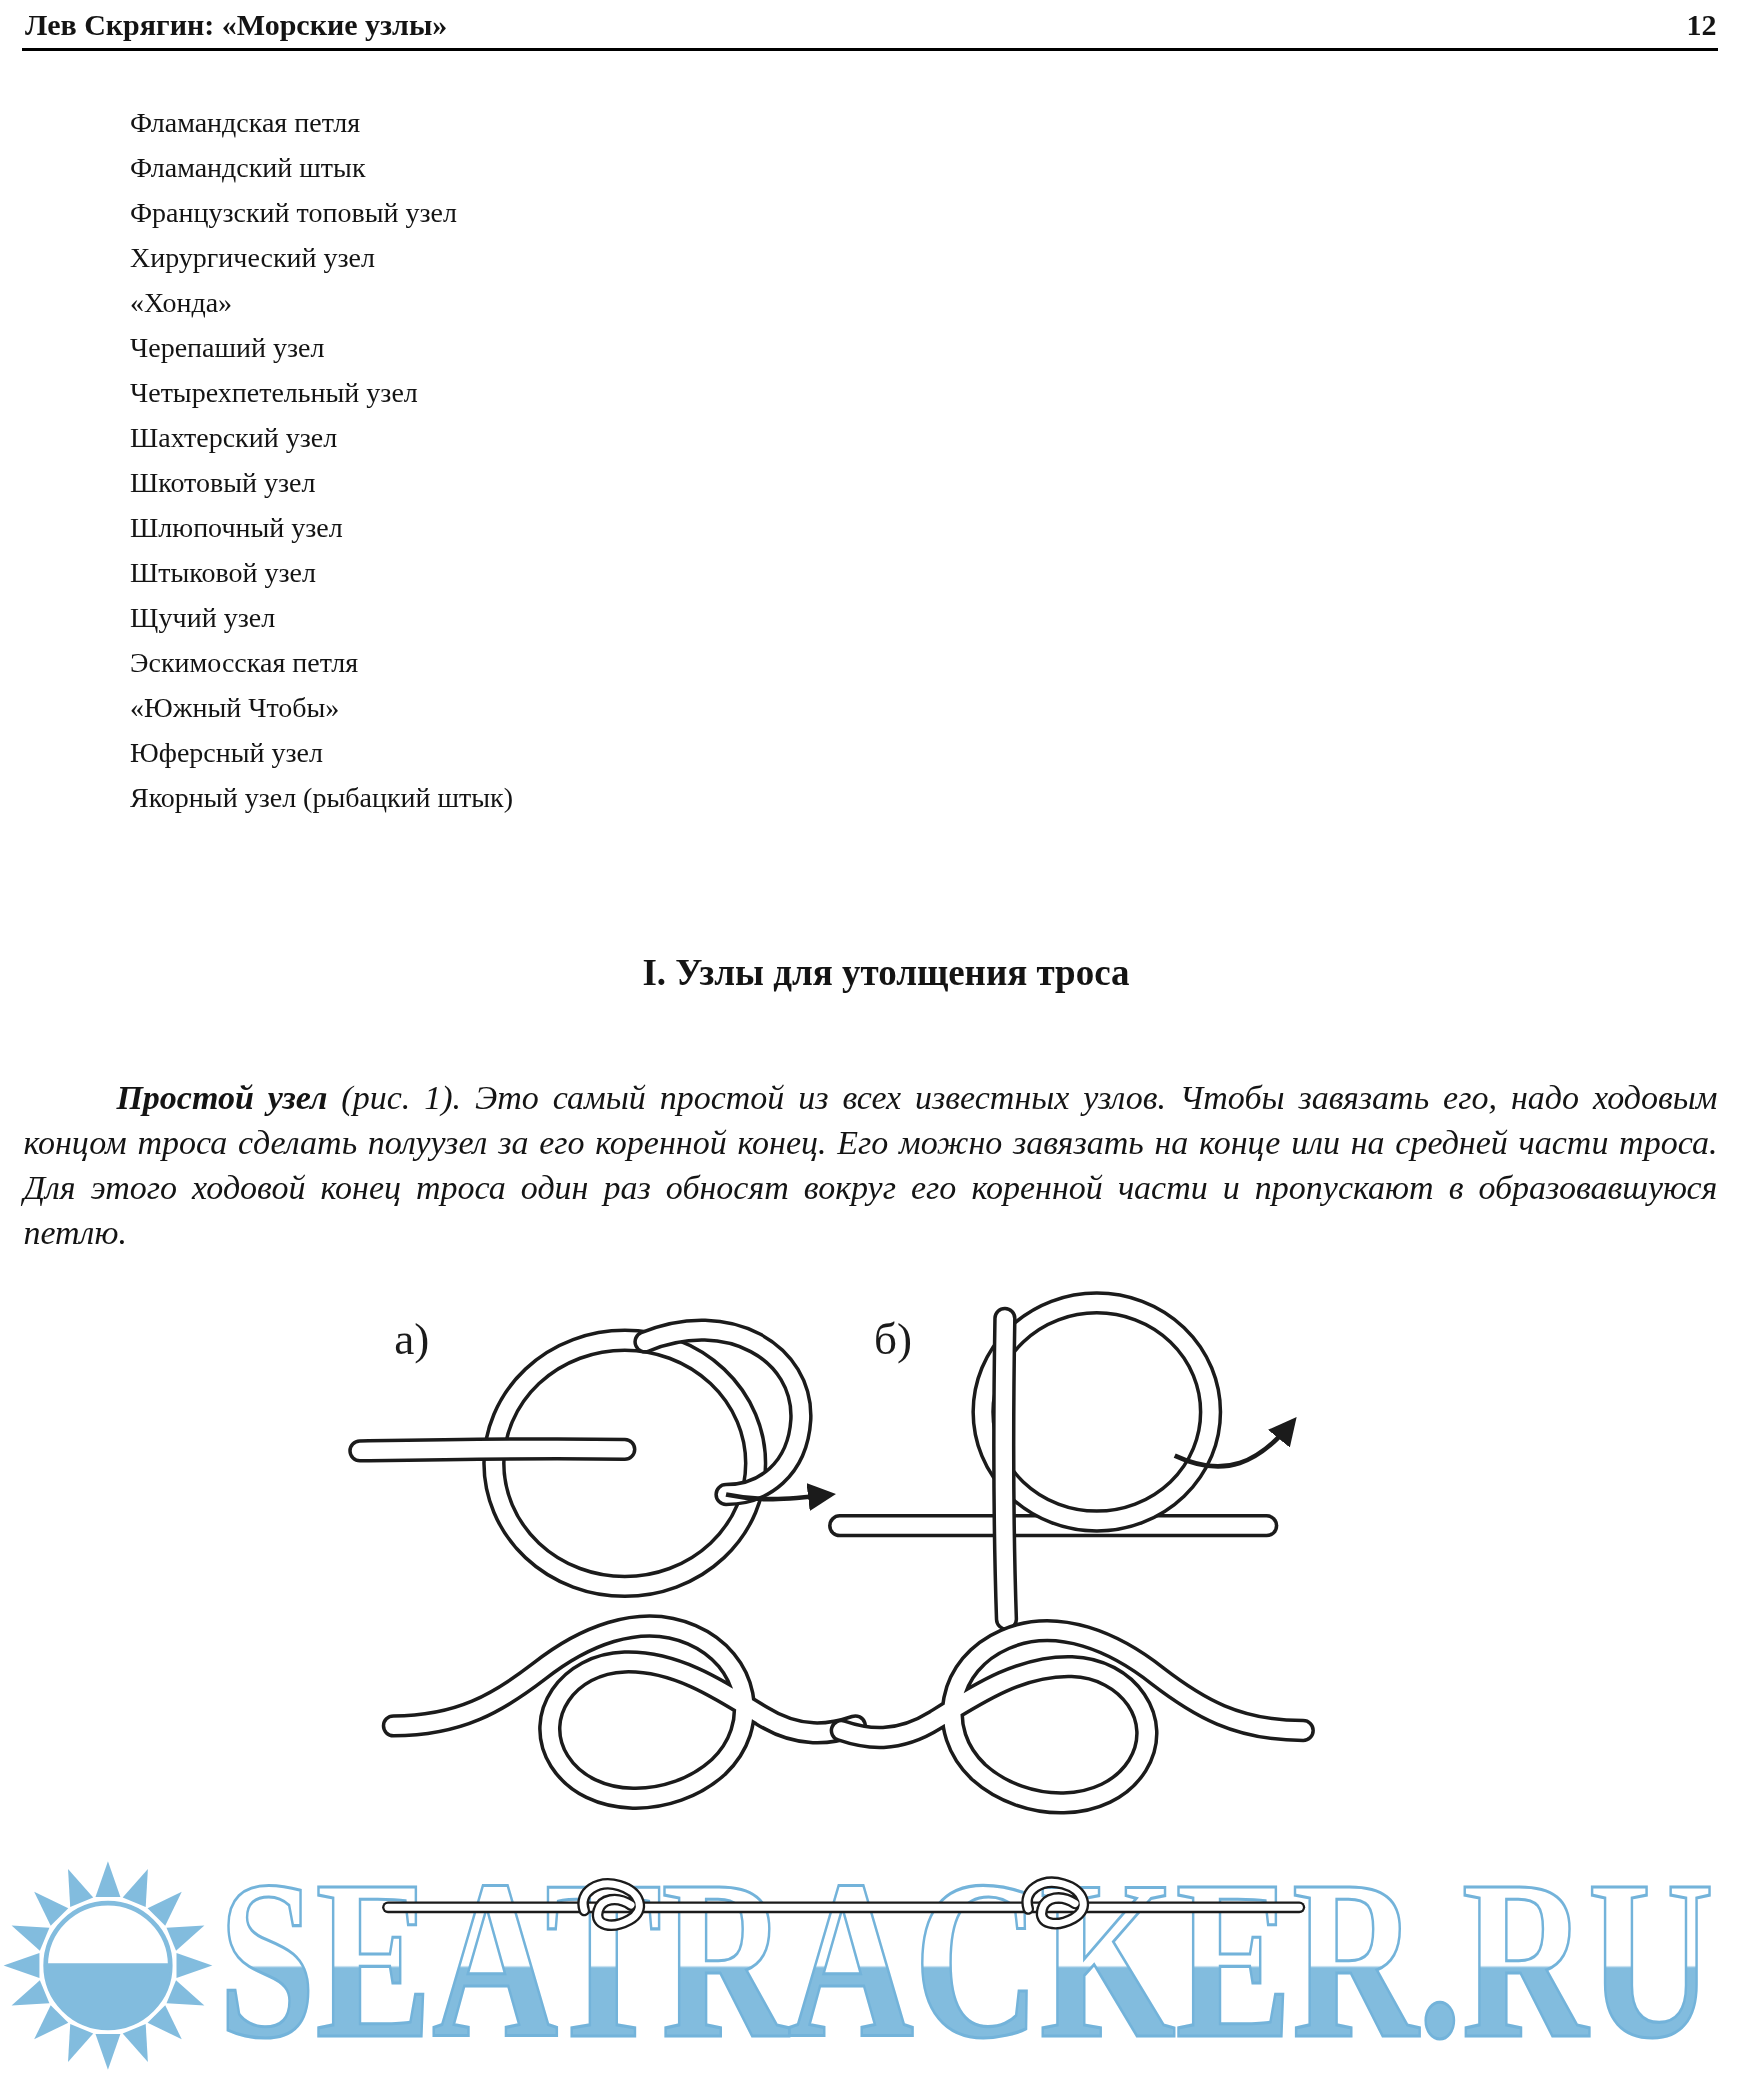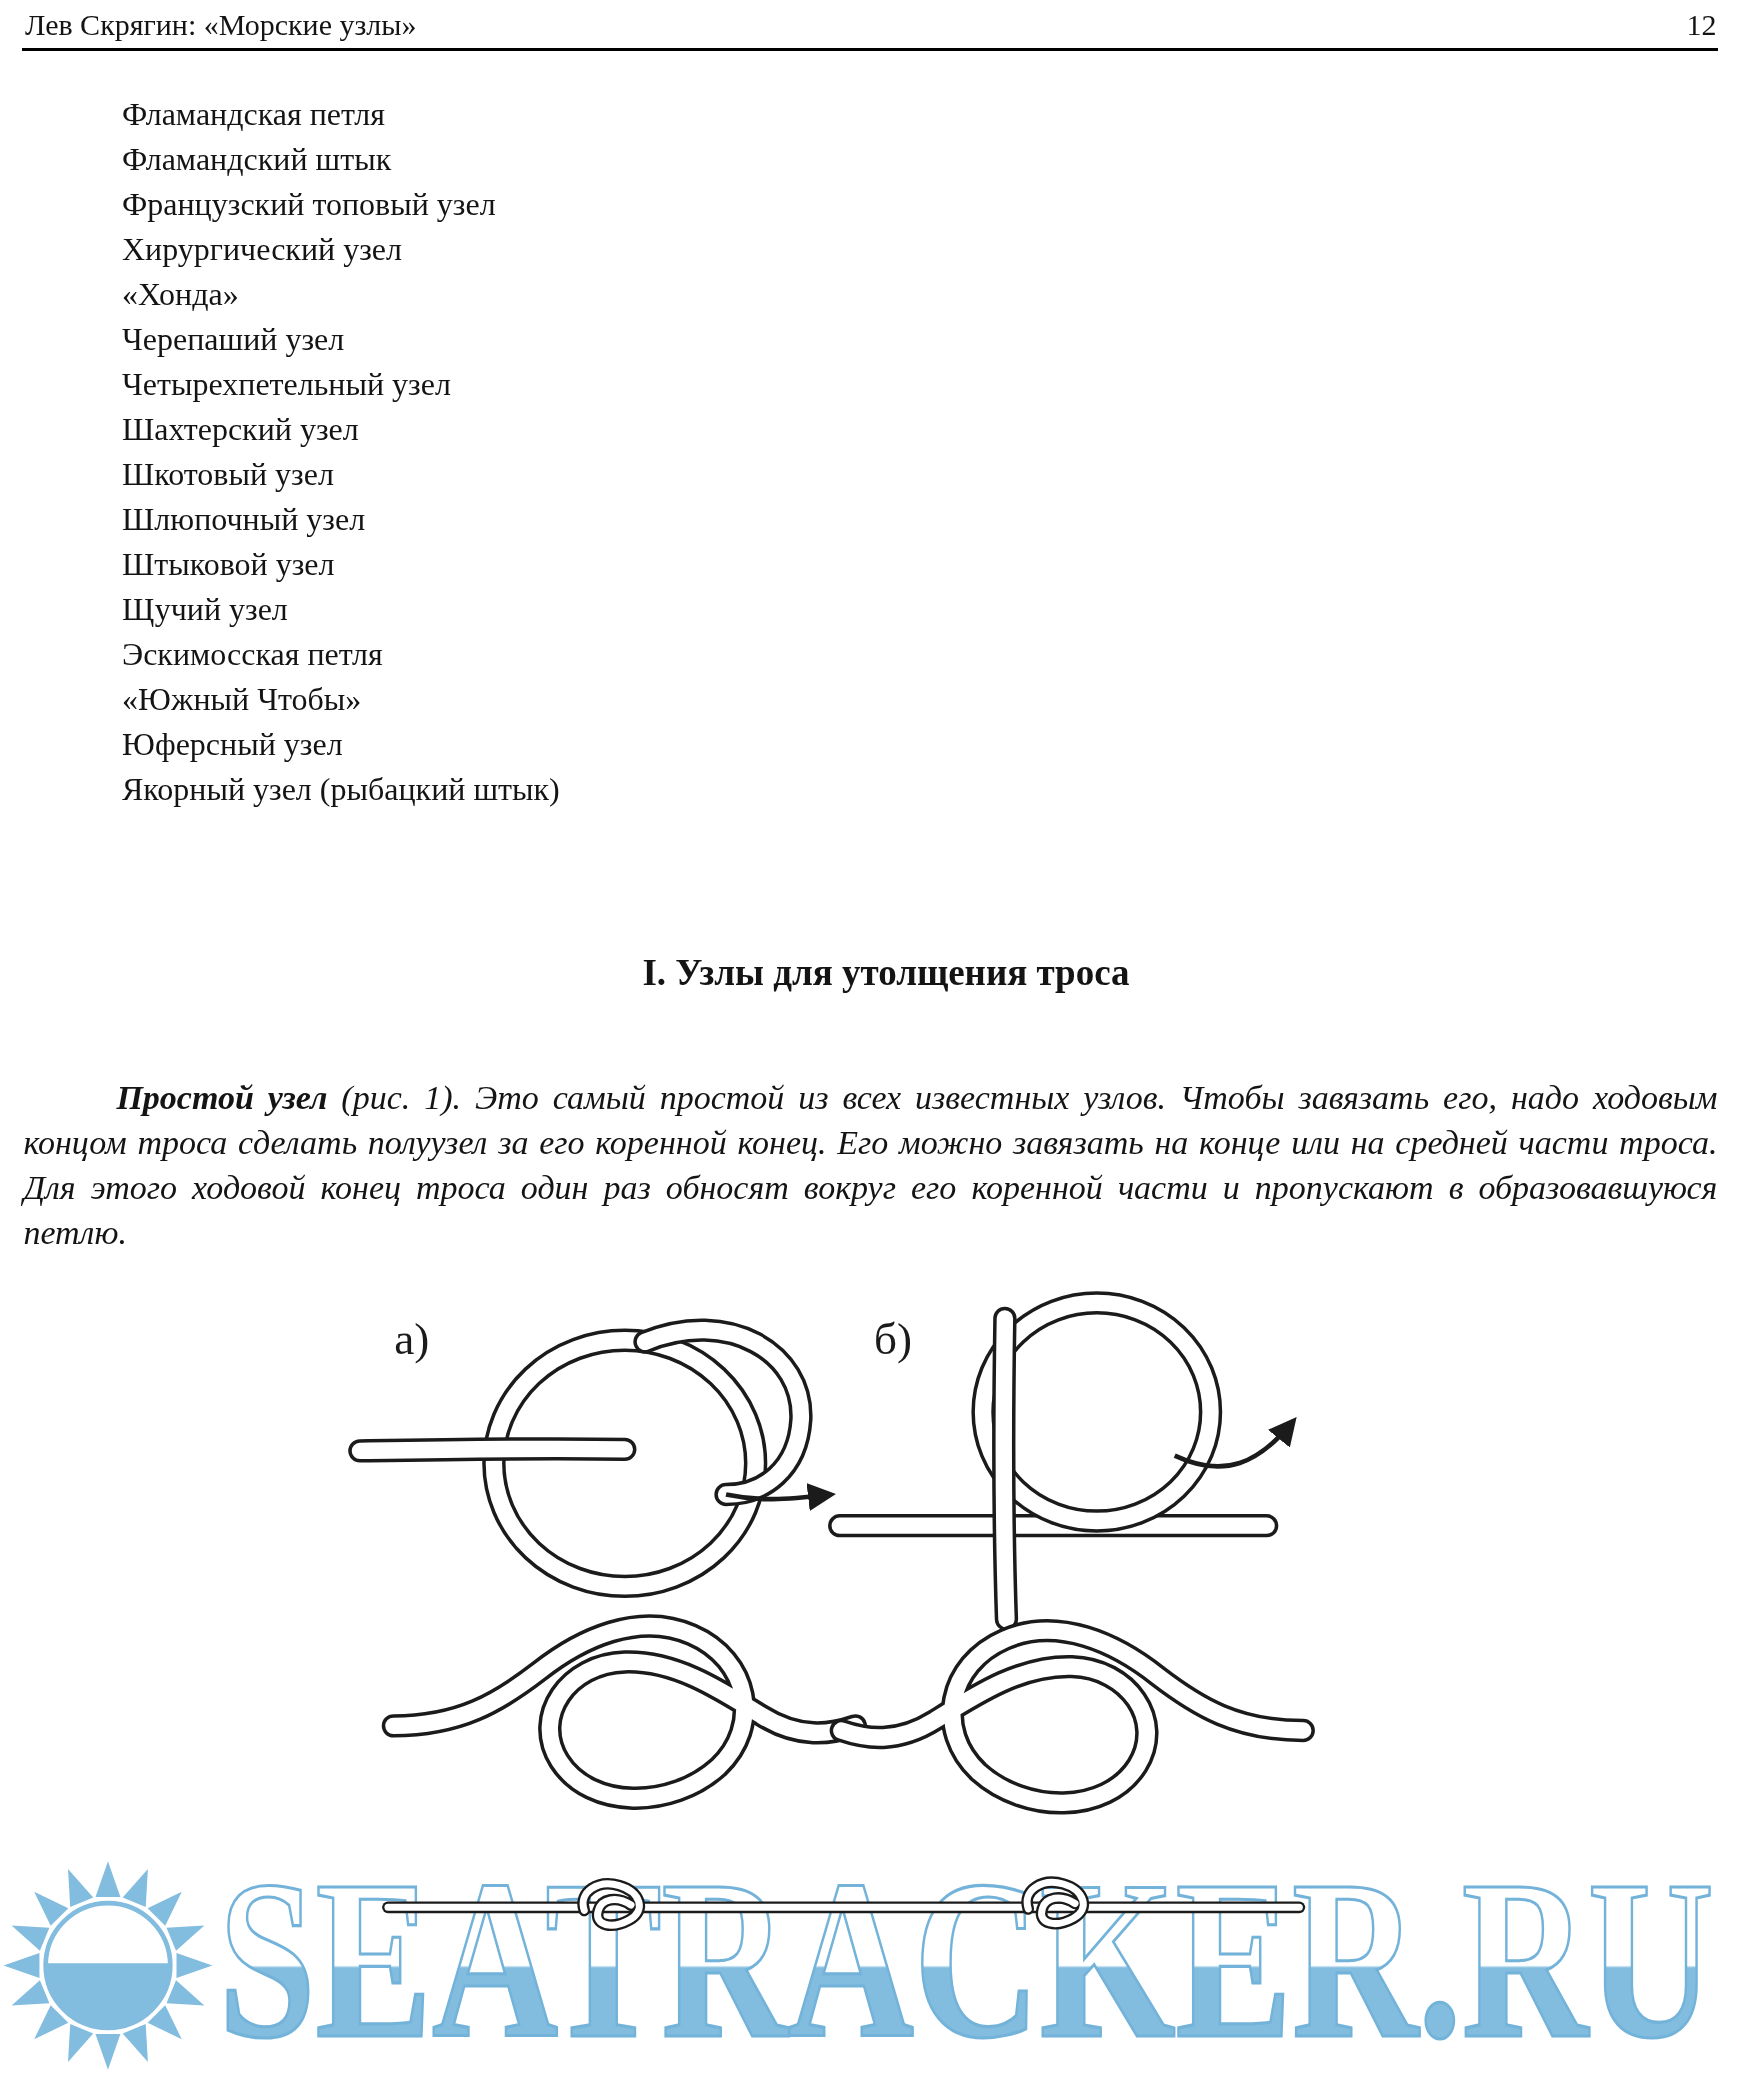--- a/index.html
+++ b/index.html
@@ -1,22 +1,22 @@
 <!DOCTYPE html>
 <html style="font-size:12.5px"><head>
 <meta charset="utf-8">
 <style>
   html,body{margin:0;padding:0;background:#ffffff;}
   .page{position:relative;width:1740px;height:2097px;background:#fff;
         font-family:"Liberation Serif",serif;color:#141414;overflow:hidden;}
   .hdr{position:absolute;top:7.8px;left:25px;right:23.4px;display:flex;
-       justify-content:space-between;font-weight:normal;font-size:30px;}
+       justify-content:space-between;font-weight:bold;font-size:30px;}
   .rule{position:absolute;top:48px;left:22px;right:22px;height:0;border-top:3.1px solid #000;}
-  .knots{position:absolute;top:92px;left:122px;margin:0;padding:0;list-style:none;
-         font-size:32px;line-height:45px;}
+  .knots{position:absolute;top:92px;left:122px;margin:8px;padding:0;list-style:none;
+         font-size:28px;line-height:45px;}
   .heading{position:absolute;top:951px;left:0;width:100%;text-align:center;
            font-weight:bold;font-size:37px;margin-left:16px;}
   .para{position:absolute;top:1041px;left:23.4px;width:1694px;font-size:34px;
         line-height:45px;text-align:justify;text-indent:93px;font-style:italic;}
   .fig{position:absolute;left:335px;top:1270px;z-index:2;}
   .wm{position:absolute;left:0;top:1837px;z-index:1;opacity:.93;}
   .figlabel{font-family:"Liberation Serif",serif;font-size:58px;fill:#1b1b1b;}
   .ro{fill:none;stroke:#1b1b1b;stroke-width:30;stroke-linecap:round;}
   .ri{fill:none;stroke:#ffffff;stroke-width:21;stroke-linecap:round;}
   .ro2{fill:none;stroke:#1b1b1b;stroke-width:15;stroke-linecap:round;}

